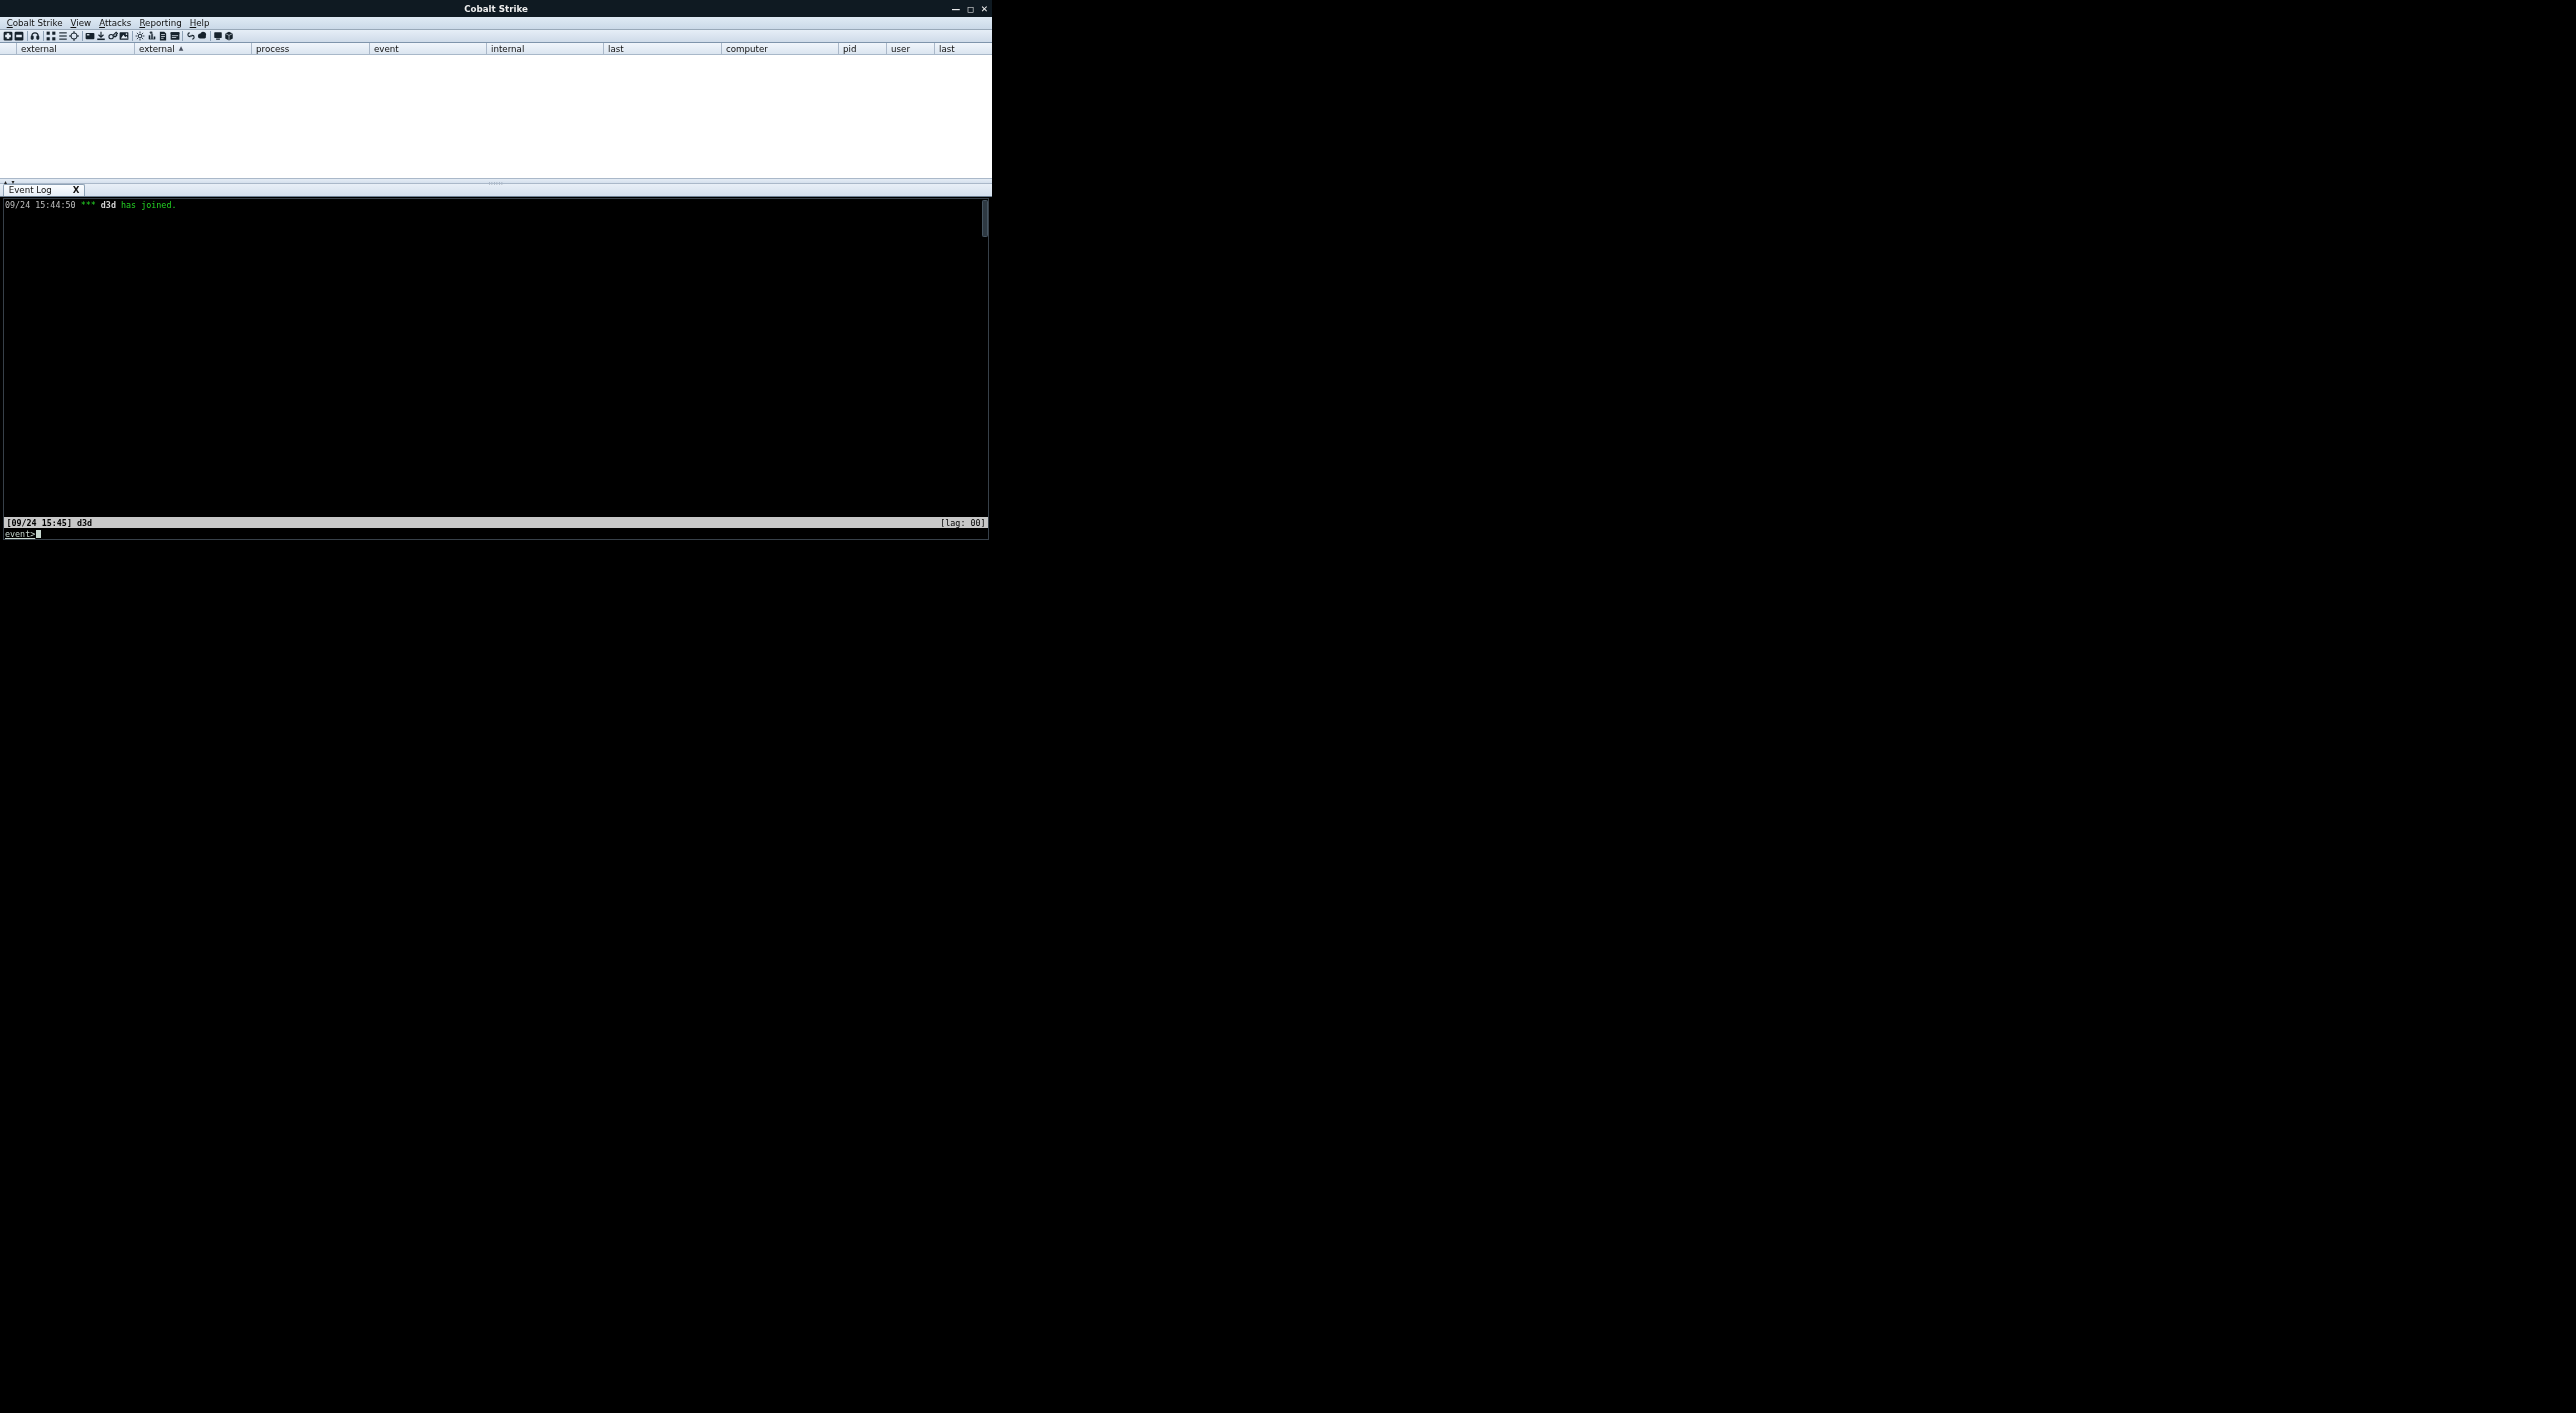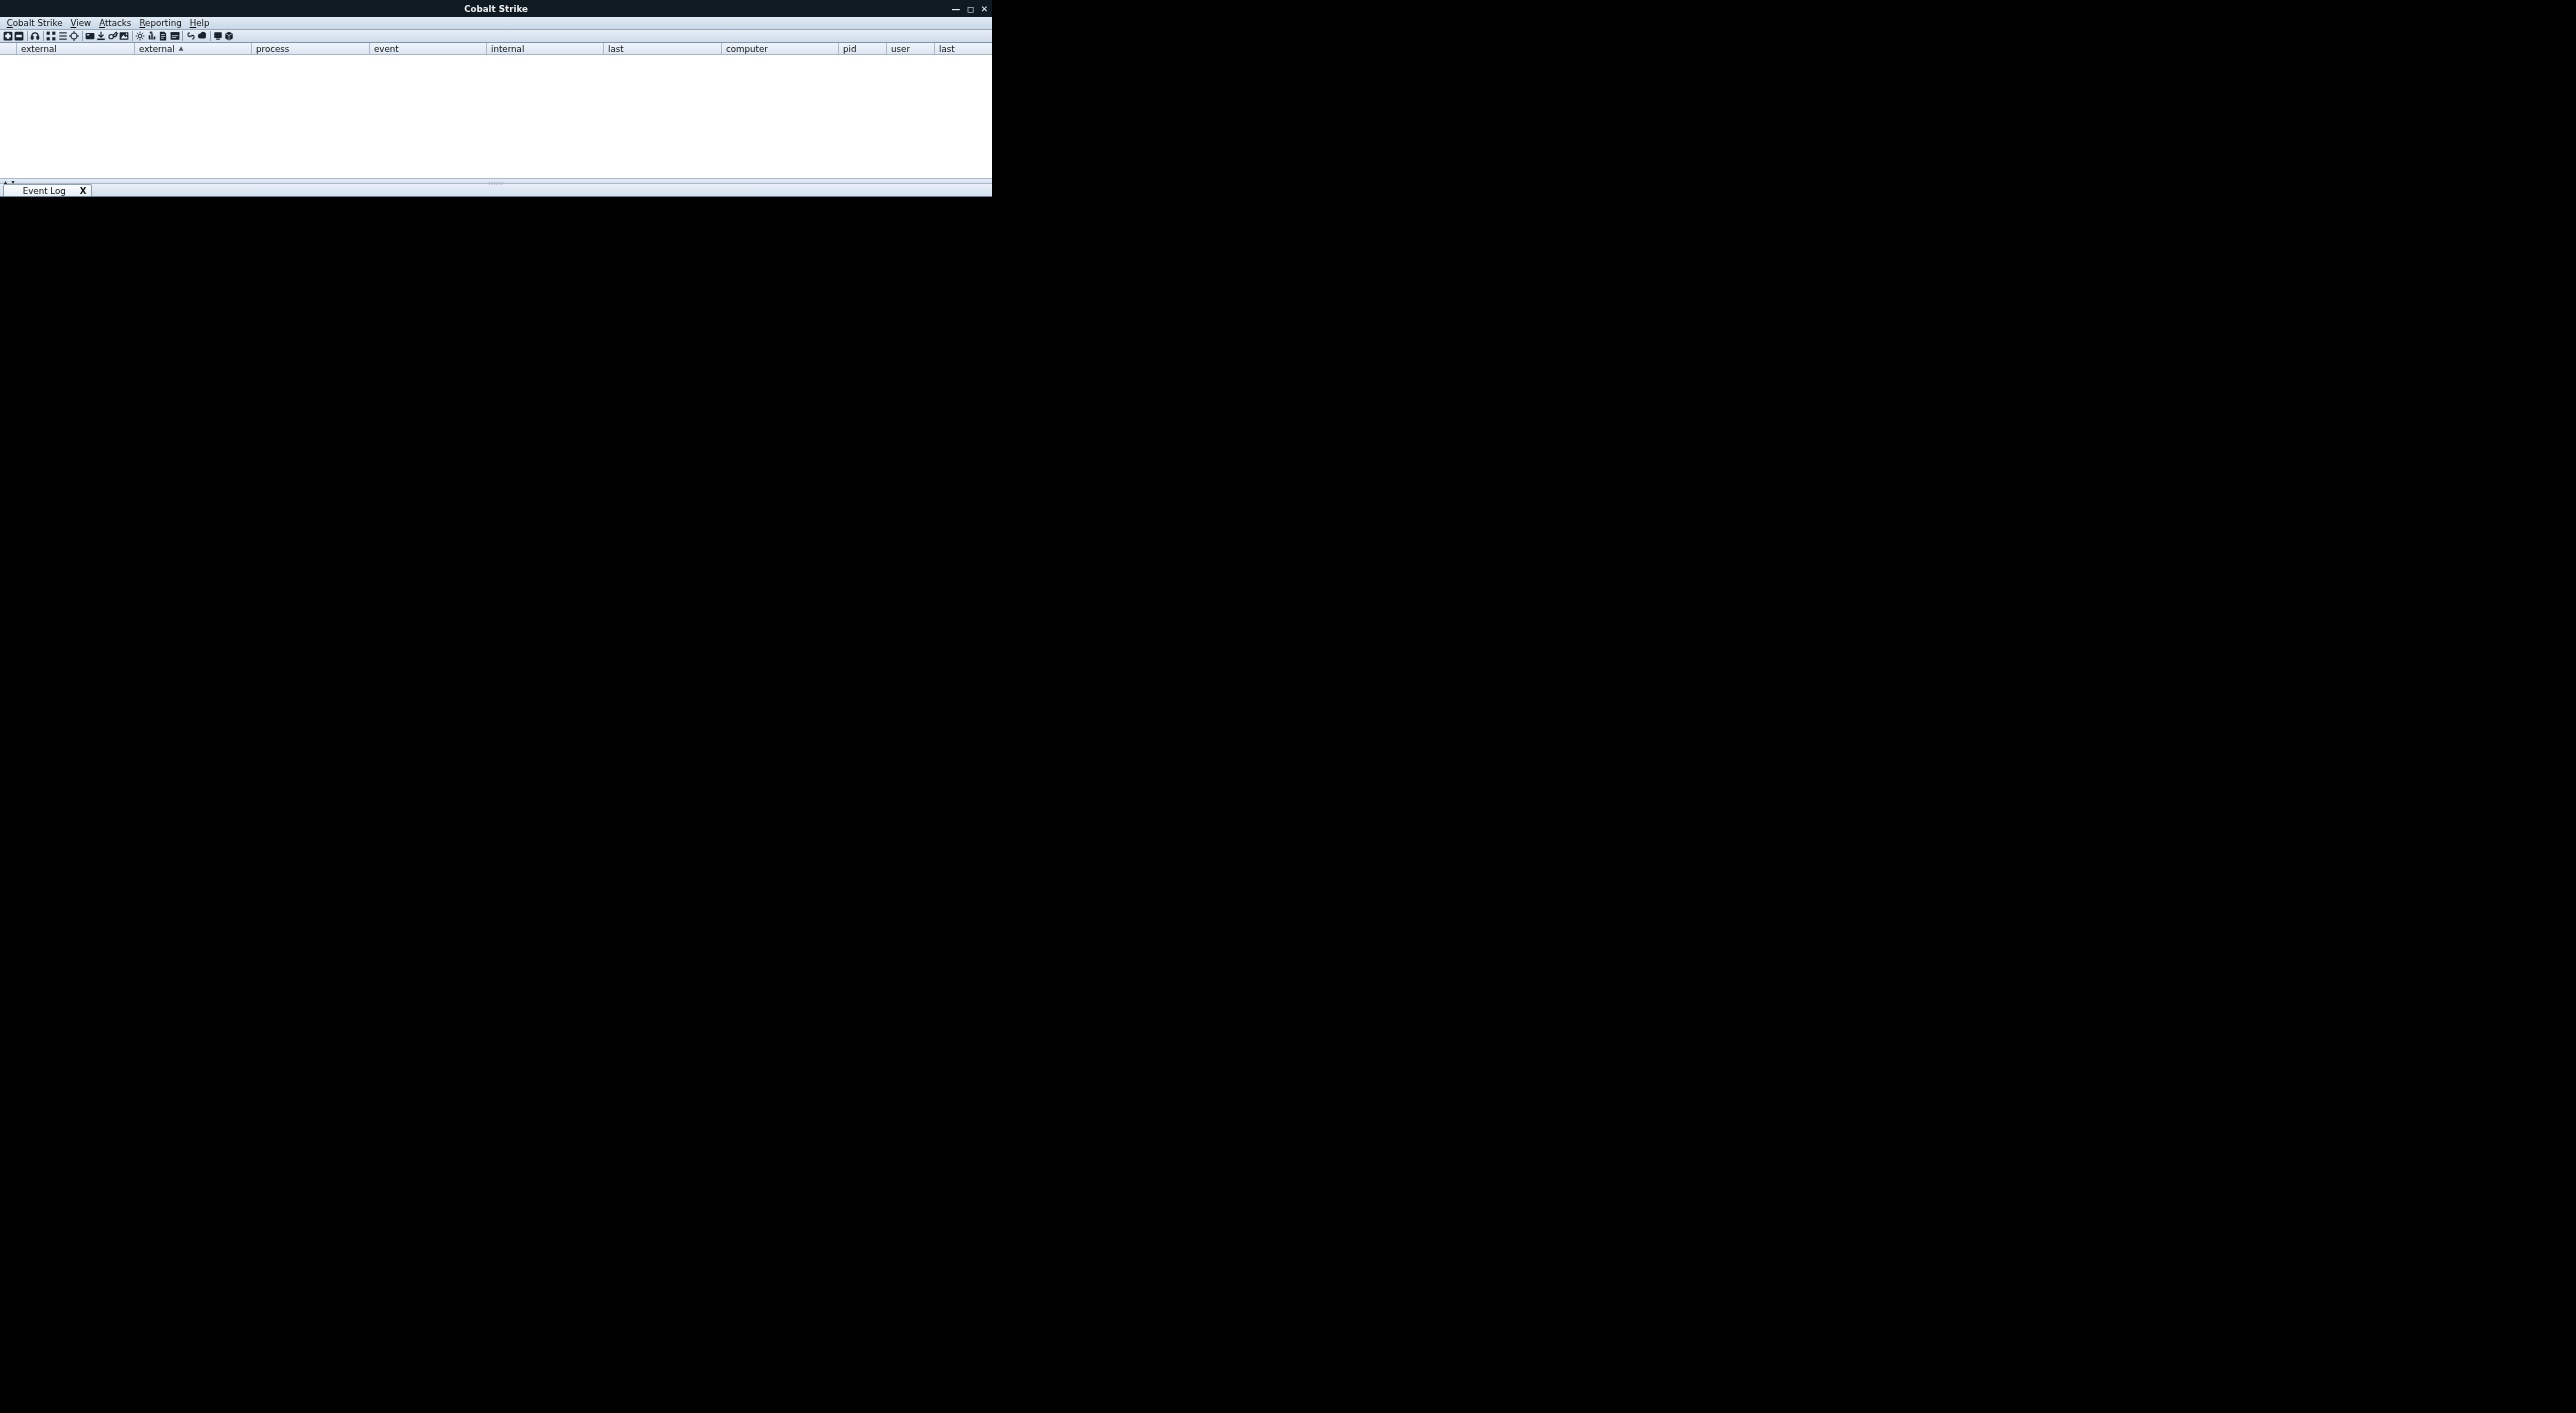--- a/index.html
+++ b/index.html
@@ -31,21 +31,21 @@
   .table-body { flex:1; background:#fff; }
   .sort-ind { margin-left:4px; font-size:6px; color:#4a5160; }
 
   
   .splitter { height:6px; background:linear-gradient(#e4ecf5,#d5e0ed); border-top:0.7px solid #aab8c9; border-bottom:0.7px solid #aab8c9; position:relative; cursor:row-resize; }
   .splitter .arrows { position:absolute; left:4px; top:-1.3px; font-size:6px; color:#222; letter-spacing:1.3px; }
   .splitter .grip { position:absolute; left:50%; top:1.3px; transform:translateX(-50%); color:#7a899a; font-size:5.4px; letter-spacing:0.7px; }
 
   
   .tabstrip { height:13.4px; background:linear-gradient(#e8eff7,#d5e0ed); display:flex; align-items:flex-end; padding-left:2.7px; border-bottom:0.7px solid #6c7f93; }
-  .tab { height:12px; background:linear-gradient(#fbfdff,#e6eef7); border:0.7px solid #8ea2b6; border-bottom:none; border-radius:2px 2px 0 0; display:flex; align-items:center; padding:0 4px 0 19px; font-size:8.7px; color:#111; gap:14px; cursor:pointer; }
+  .tab { height:12px; background:linear-gradient(#fbfdff,#e6eef7); border:0.7px solid #8ea2b6; border-bottom:none; border-radius:2px 2px 0 0; display:flex; align-items:flex-start; padding:0 4px 0 5px; font-size:8.7px; color:#111; gap:21px; cursor:pointer; }
   .tab .close { font-weight:bold; cursor:pointer; }
 
   
   .console-wrap { position:absolute; left:2.7px; right:2.7px; top:198px; bottom:2.7px; border:0.7px solid #374049; background:#000; display:flex; flex-direction:column; font-family:"DejaVu Sans Mono","Liberation Mono",monospace; font-size:8.4px; }
   .console-out { flex:1; color:#dcdcdc; padding:0.7px 1.3px; white-space:pre; overflow:hidden; position:relative; }
   .console-out .ts { color:#bfbfbf; }
   .console-out .stars { color:#24d424; }
   .console-out .nick { color:#d6d6d6; font-weight:bold; }
   .console-out .act { color:#24d424; }
   .console-out .sb-thumb { position:absolute; right:0.7px; top:1.3px; width:6px; height:37px; background:#2e3942; border:0.7px solid #465561; border-radius:1.3px; }
@@ -258,15 +258,28 @@
     <span class="grip">::::::</span>
   </div>
 
   <div class="tabstrip">
     <div class="tab">
       <span>Event Log</span>
       <span class="close">X</span>
     </div>
   </div>
 
+  <div class="console-wrap">
+    <div class="console-out"><span class="ts">09/24 15:44:50</span> <span class="stars">***</span> <span class="nick">d3d</span> <span class="act">has joined.</span>
+      <div class="sb-thumb"></div>
+    </div>
+    <div class="console-status">
+      <span class="left"><b>[09/24 15:45]</b>&nbsp;<b>d3d</b></span>
+      <span class="right">[lag: 00]</span>
+    </div>
+    <div class="console-input">
+      <span class="prompt">event&gt;</span>
+      <span class="caret"></span>
+    </div>
+  </div>
 
 </div>
 
 
 </body></html>

